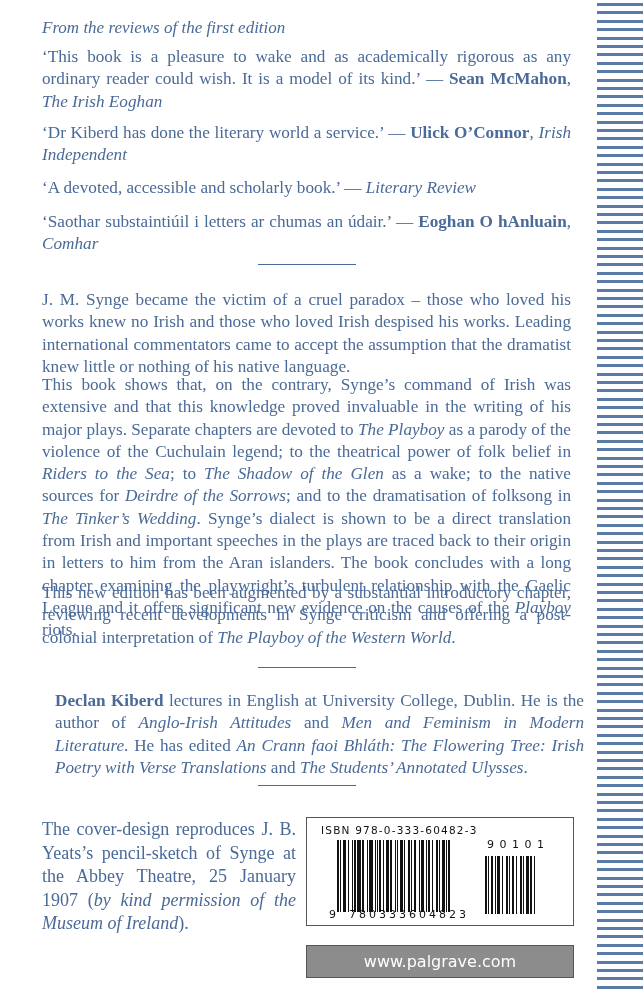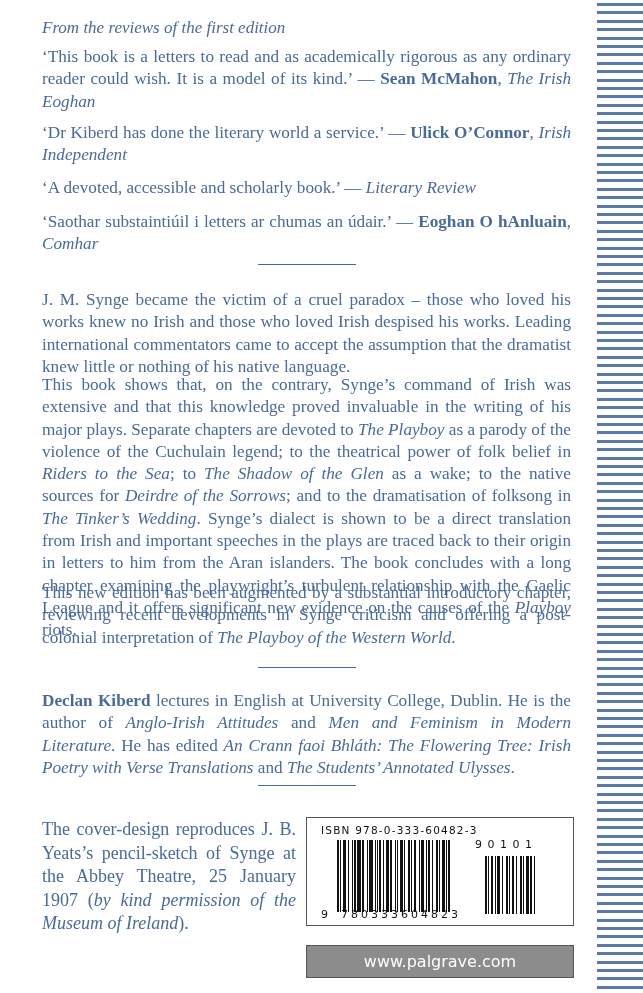--- a/index.html
+++ b/index.html
@@ -16,35 +16,35 @@
   .caption{position:absolute;left:42px;top:818px;width:254px;}
   .caption p{font-size:18px;line-height:23.5px;}
   .barcode-box{position:absolute;left:306px;top:817px;width:266px;height:107px;border:1.5px solid #555;background:#fff;}
   .isbn{position:absolute;left:14px;top:6px;font-family:"DejaVu Sans",sans-serif;font-size:10.5px;color:#111;letter-spacing:1.2px;}
   .bars{position:absolute;left:30px;top:22px;width:140px;height:72px;display:flex;align-items:stretch;gap:0;}
   .bars span{display:block;background:#111;height:100%;}
   .bars span.g{background:transparent;}
   .bars2{position:absolute;left:178px;top:38px;width:68px;height:58px;display:flex;}
   .bars2 span{display:block;background:#111;height:100%;}
   .bars2 span.g{background:transparent;}
-  .ean{position:absolute;left:14px;bottom:4px;font-family:"DejaVu Sans",sans-serif;font-size:11px;color:#111;letter-spacing:3px;background:transparent;}
+  .ean{position:absolute;left:22px;bottom:4px;font-family:"DejaVu Sans",sans-serif;font-size:11px;color:#111;letter-spacing:3px;background:transparent;}
   .ean .first{margin-right:10px;}
-  .addon{position:absolute;left:168px;top:20px;font-family:"DejaVu Sans",sans-serif;font-size:11px;color:#111;letter-spacing:5.5px;}
+  .addon{position:absolute;left:180px;top:20px;font-family:"DejaVu Sans",sans-serif;font-size:11px;color:#111;letter-spacing:5.5px;}
   .url-bar{position:absolute;left:306px;top:945px;width:266px;height:31px;background:#8c8c8c;border:1.5px solid #555;
     color:#fff;font-family:"DejaVu Sans","Liberation Sans",sans-serif;font-size:16px;text-align:center;line-height:31px;}
 </style>
 </head>
 <body>
 
 <div class="stripes"></div>
 
 <div class="heading">From the reviews of the first edition</div>
 
 <div class="block" style="top:46px;">
-  <p><span>‘This book is a letters to read and as academically rigorous as any ordinary reader could wish. It is a model of its kind.’ —</span> <b>Sean McMahon</b>, <i>The Irish Eoghan</i></p>
+  <p><span>‘This book is a pleasure to wake and as academically rigorous as any ordinary reader could wish. It is a model of its kind.’ —</span> <b>Sean McMahon</b>, <i>The Irish Eoghan</i></p>
 </div>
 
 <div class="block" style="top:122px;">
   <p><span>‘Dr Kiberd has done the literary world a service.’ —</span> <b>Ulick O’Connor</b>, <i>Irish Independent</i></p>
 </div>
 
 <div class="block" style="top:177px;">
   <p style="text-align:left;"><span>‘A devoted, accessible and scholarly book.’ —</span> <i>Literary Review</i></p>
 </div>
 
@@ -61,21 +61,21 @@
 <div class="block" style="top:374px;">
   <p><span>This book shows that, on the contrary, Synge’s command of Irish was extensive and that this knowledge proved invaluable in the writing of his major plays. Separate chapters are devoted to </span><i>The Playboy</i><span> as a parody of the violence of the Cuchulain legend; to the theatrical power of folk belief in </span><i>Riders to the Sea</i><span>; to </span><i>The Shadow of the Glen</i><span> as a wake; to the native sources for </span><i>Deirdre of the Sorrows</i><span>; and to the dramatisation of folksong in </span><i>The Tinker’s Wedding</i><span>. Synge’s dialect is shown to be a direct translation from Irish and important speeches in the plays are traced back to their origin in letters to him from the Aran islanders. The book concludes with a long chapter examining the playwright’s turbulent relationship with the Gaelic League and it offers significant new evidence on the causes of the </span><i>Playboy</i><span> riots.</span></p>
 </div>
 
 <div class="block" style="top:582px;">
   <p><span>This new edition has been augmented by a substantial introductory chapter, reviewing recent developments in Synge criticism and offering a post-colonial interpretation of </span><i>The Playboy of the Western World</i><span>.</span></p>
 </div>
 
 <div class="rule" style="top:667px;"></div>
 
-<div class="block" style="top:690px;">
+<div class="block" style="top:690px;margin-left:13px;">
   <p><b>Declan Kiberd</b><span> lectures in English at University College, Dublin. He is the author of </span><i>Anglo-Irish Attitudes</i><span> and </span><i>Men and Feminism in Modern Literature</i><span>. He has edited </span><i>An Crann faoi Bhláth: The Flowering Tree: Irish Poetry with Verse Translations</i><span> and </span><i>The Students’ Annotated Ulysses</i><span>.</span></p>
 </div>
 
 <div class="rule" style="top:785px;"></div>
 
 <div class="caption">
   <p><span>The cover-design reproduces J. B. Yeats’s pencil-sketch of Synge at the Abbey Theatre, 25 January 1907 (</span><i>by kind permission of the Museum of Ireland</i><span>).</span></p>
 </div>
 
 <div class="barcode-box">

